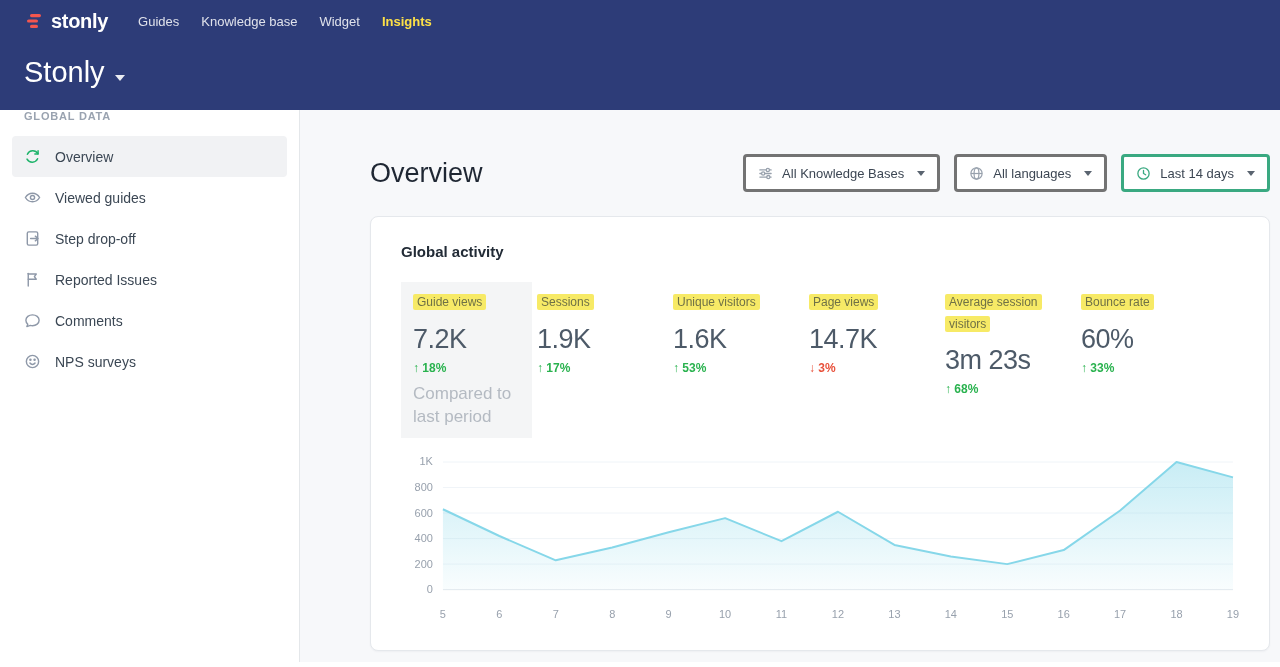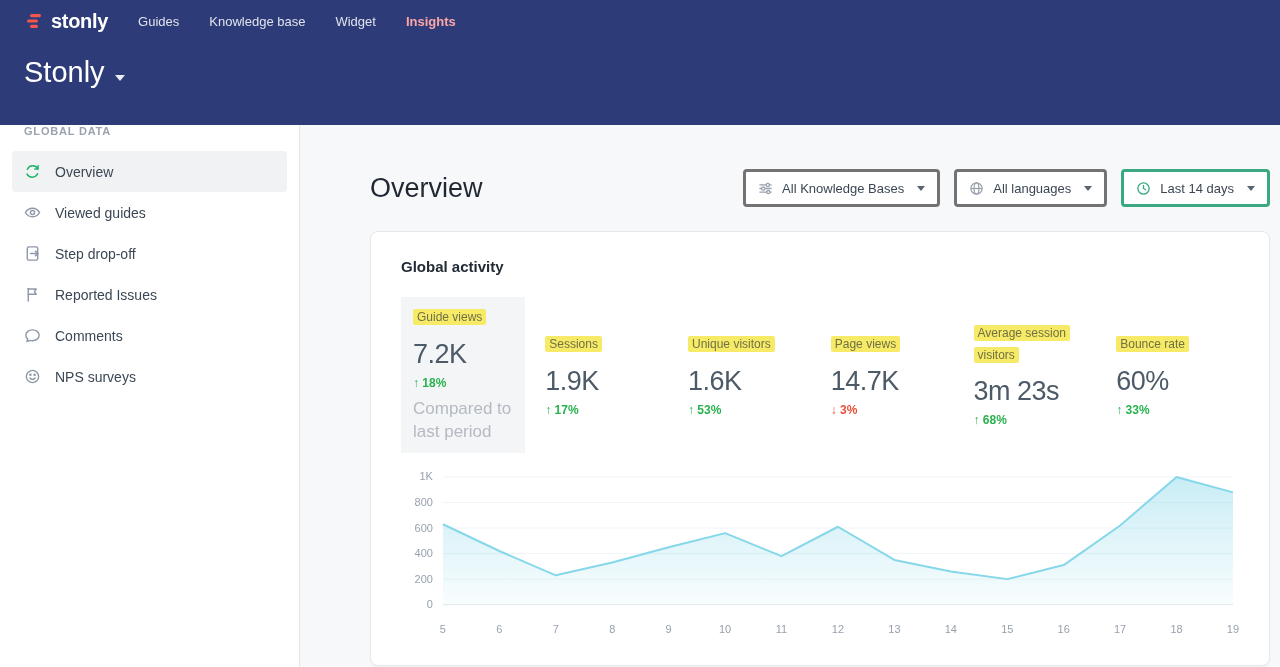--- a/index.html
+++ b/index.html
@@ -1,26 +1,26 @@
 <!DOCTYPE html>
 <html><head>
 <meta charset="utf-8">
 <style>
   * { margin:0; padding:0; box-sizing:border-box; }
   html,body { width:1280px; height:667px; overflow:hidden; background:#fff;
               font-family:"Liberation Sans", sans-serif; }
 
   
-  .topbar { height:125px; background:#2d3c78; color:#fff; }
+  .topbar { height:110px; background:#2d3c78; color:#fff; }
   .nav-row { display:flex; align-items:center; height:42px; padding:0 24px; }
   .logo { display:flex; align-items:center; gap:7px; cursor:pointer; }
   .logo-text { font-size:20px; font-weight:bold; letter-spacing:-0.3px; color:#fff; }
-  .topnav { display:flex; gap:30px; margin-left:30px; }
+  .topnav { display:flex; gap:22px; margin-left:30px; }
   .topnav a { font-size:13px; color:rgba(255,255,255,0.85); text-decoration:none; cursor:pointer; }
-  .topnav a.active { color:#fca5a5; font-weight:bold; }
+  .topnav a.active { color:#fde047; font-weight:bold; }
   .title-row { display:flex; align-items:center; padding:14px 24px 0; }
   .ws-title { font-size:29px; font-weight:400; color:#fff; cursor:pointer; }
   .ws-caret { width:0; height:0; border-left:5px solid transparent; border-right:5px solid transparent;
               border-top:6px solid rgba(255,255,255,0.9); margin:10px 0 0 10px; }
 
   
   .app-body { display:flex; height:552px; }
   .sidebar { width:300px; background:#fff; border-right:1px solid #e4e7ea; flex:none; }
   .section-title { padding:0 24px; font-size:11px; font-weight:bold; color:#9aa3b0;
                    letter-spacing:0.8px; margin-bottom:14px; }
@@ -38,21 +38,21 @@
               color:#3c4653; cursor:pointer; white-space:nowrap; }
   .dropdown.accent { border-color:#3aa981; }
   .caret-down { width:0; height:0; border-left:4px solid transparent; border-right:4px solid transparent;
                 border-top:5px solid #5a6470; margin-left:4px; }
 
   
   .card { background:#fff; border:1px solid #e5e8ec; border-radius:8px; padding:26px 30px;
           box-shadow:0 1px 2px rgba(16,24,40,0.04); }
   .card h2 { font-size:15px; font-weight:bold; color:#222b36; margin-bottom:22px; }
 
-  .metrics { display:flex; gap:20px;align-items:center; }
+  .metrics { display:flex; gap:5px; }
   .metric { width:131px; padding:10px 0; cursor:pointer; }
   .metric.selected { background:#f4f5f6; padding:10px 12px; }
   .m-label { display:inline; background:#f7ea66; color:#6f7146; font-size:12px; line-height:1.8;
              padding:1px 4px; border-radius:2px; -webkit-box-decoration-break:clone; box-decoration-break:clone; }
   .m-value { margin-top:10px; font-size:27px; color:#4d5a68; letter-spacing:-0.5px; }
   .m-change { margin-top:6px; font-size:12px; font-weight:bold; }
   .m-change.up { color:#29b24e; }
   .m-change.down { color:#e8503a; }
   .m-note { margin-top:8px; font-size:17px; color:#b4bac2; line-height:1.35; }
 

